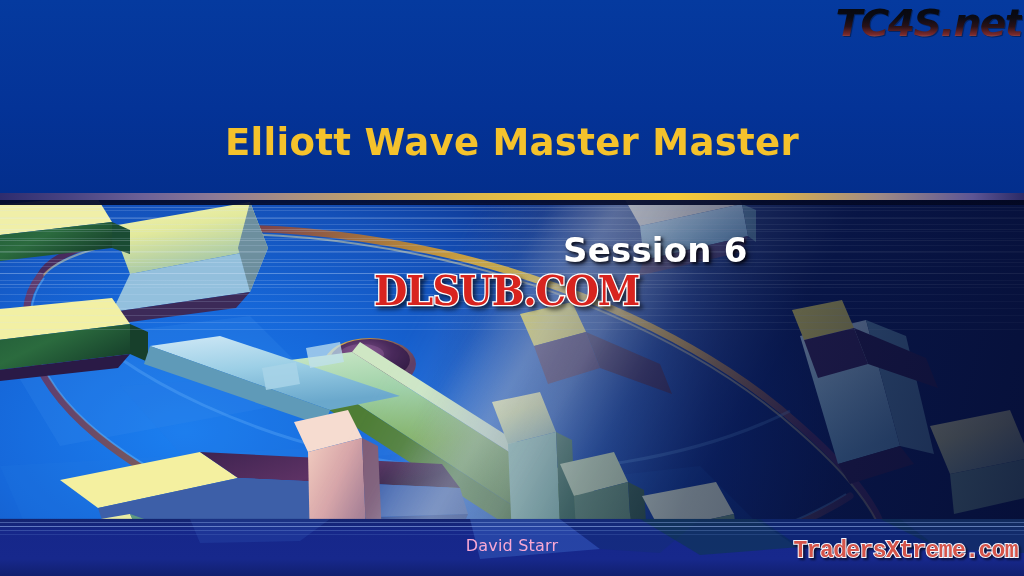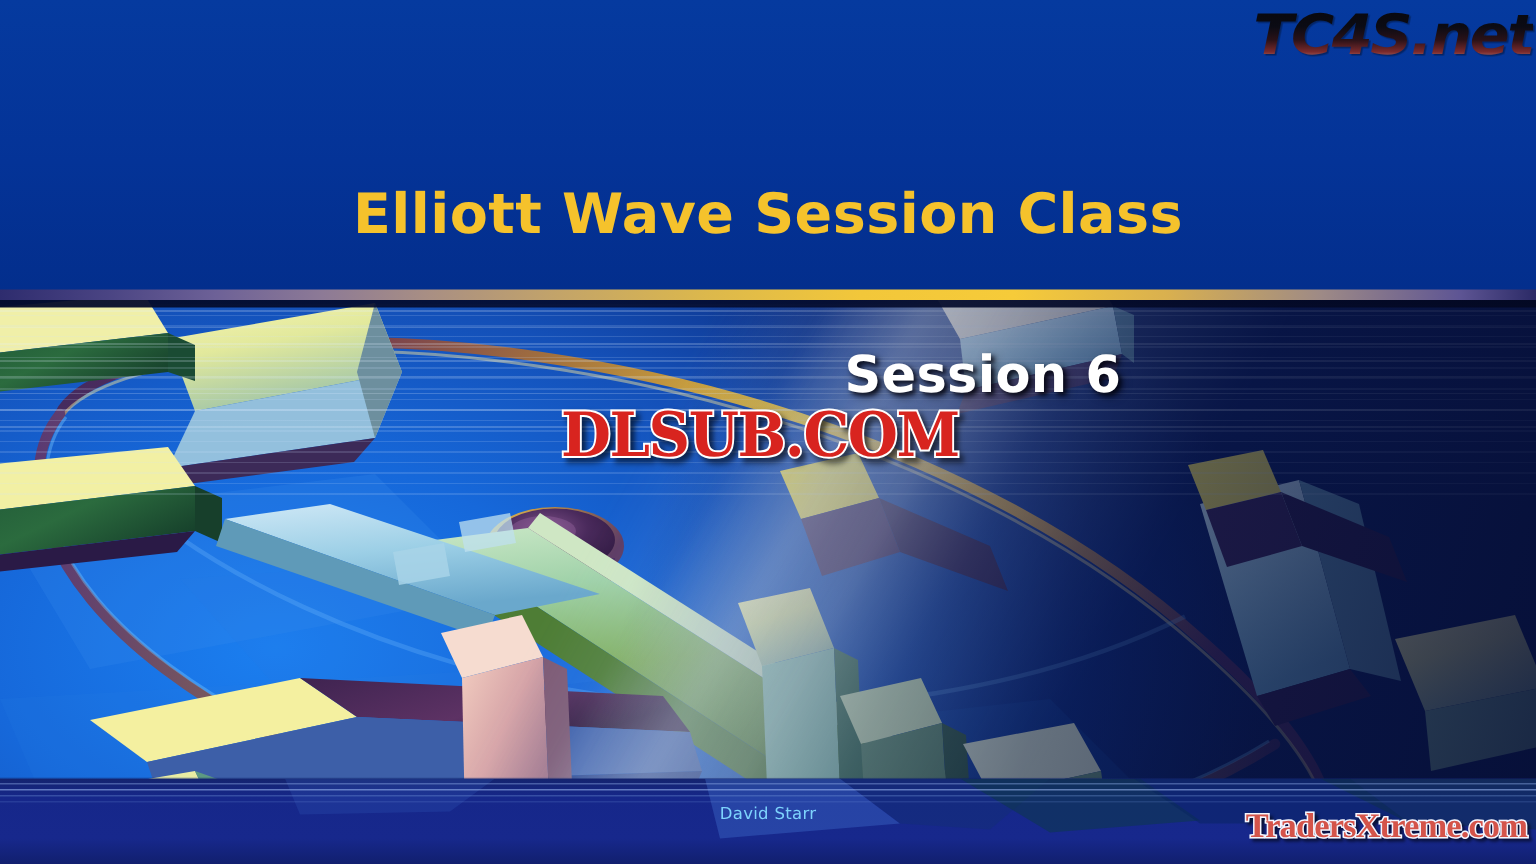--- a/index.html
+++ b/index.html
@@ -177,48 +177,48 @@
   .fl2 { top: 7px;  background: rgba(160,190,245,0.55); }
   .fl3 { top: 11px; background: rgba(130,165,230,0.30); }
   .fl4 { top: 15px; background: rgba(110,145,215,0.20); }
   #footer-art { position: absolute; left: 0; top: 0; }
 
   #author {
     position: absolute; left: 0; top: 536px;
     width: 1024px;
     text-align: center;
     font-family: "DejaVu Sans", sans-serif;
-    font-size: 11px;
-    color: #7dd3fc;
+    font-size: 16px;
+    color: #f9a8d4;
     letter-spacing: 0.2px;
     z-index: 34;
   }
 
   
   #txtreme {
     position: absolute; right: 6px; top: 538px;
-    font-family: Liberation Serif, serif;
+    font-family: Liberation Mono, monospace;
     font-size: 23px;
     font-weight: bold;
     color: #d4544a;
     letter-spacing: -0.6px;
     z-index: 35;
     white-space: nowrap;
     -webkit-text-stroke: 2px #f4f6ff;
     paint-order: stroke fill;
     filter: drop-shadow(2px 2px 1px rgba(0,0,0,0.55));
   }
 </style>
 </head>
 <body>
 
 <div id="slide">
 
   <div id="header">
-    <div id="title">Elliott Wave Session Class</div>
+    <div id="title">Elliott Wave Master Master</div>
     <div id="tc4s">TC4S.net</div>
   </div>
 
   <div id="sep-dark"></div>
   <div id="sep"></div>
 
   <div id="main">
 
     <svg id="svg-art" width="1024" height="380" viewBox="0 0 1024 380">
       <defs>

